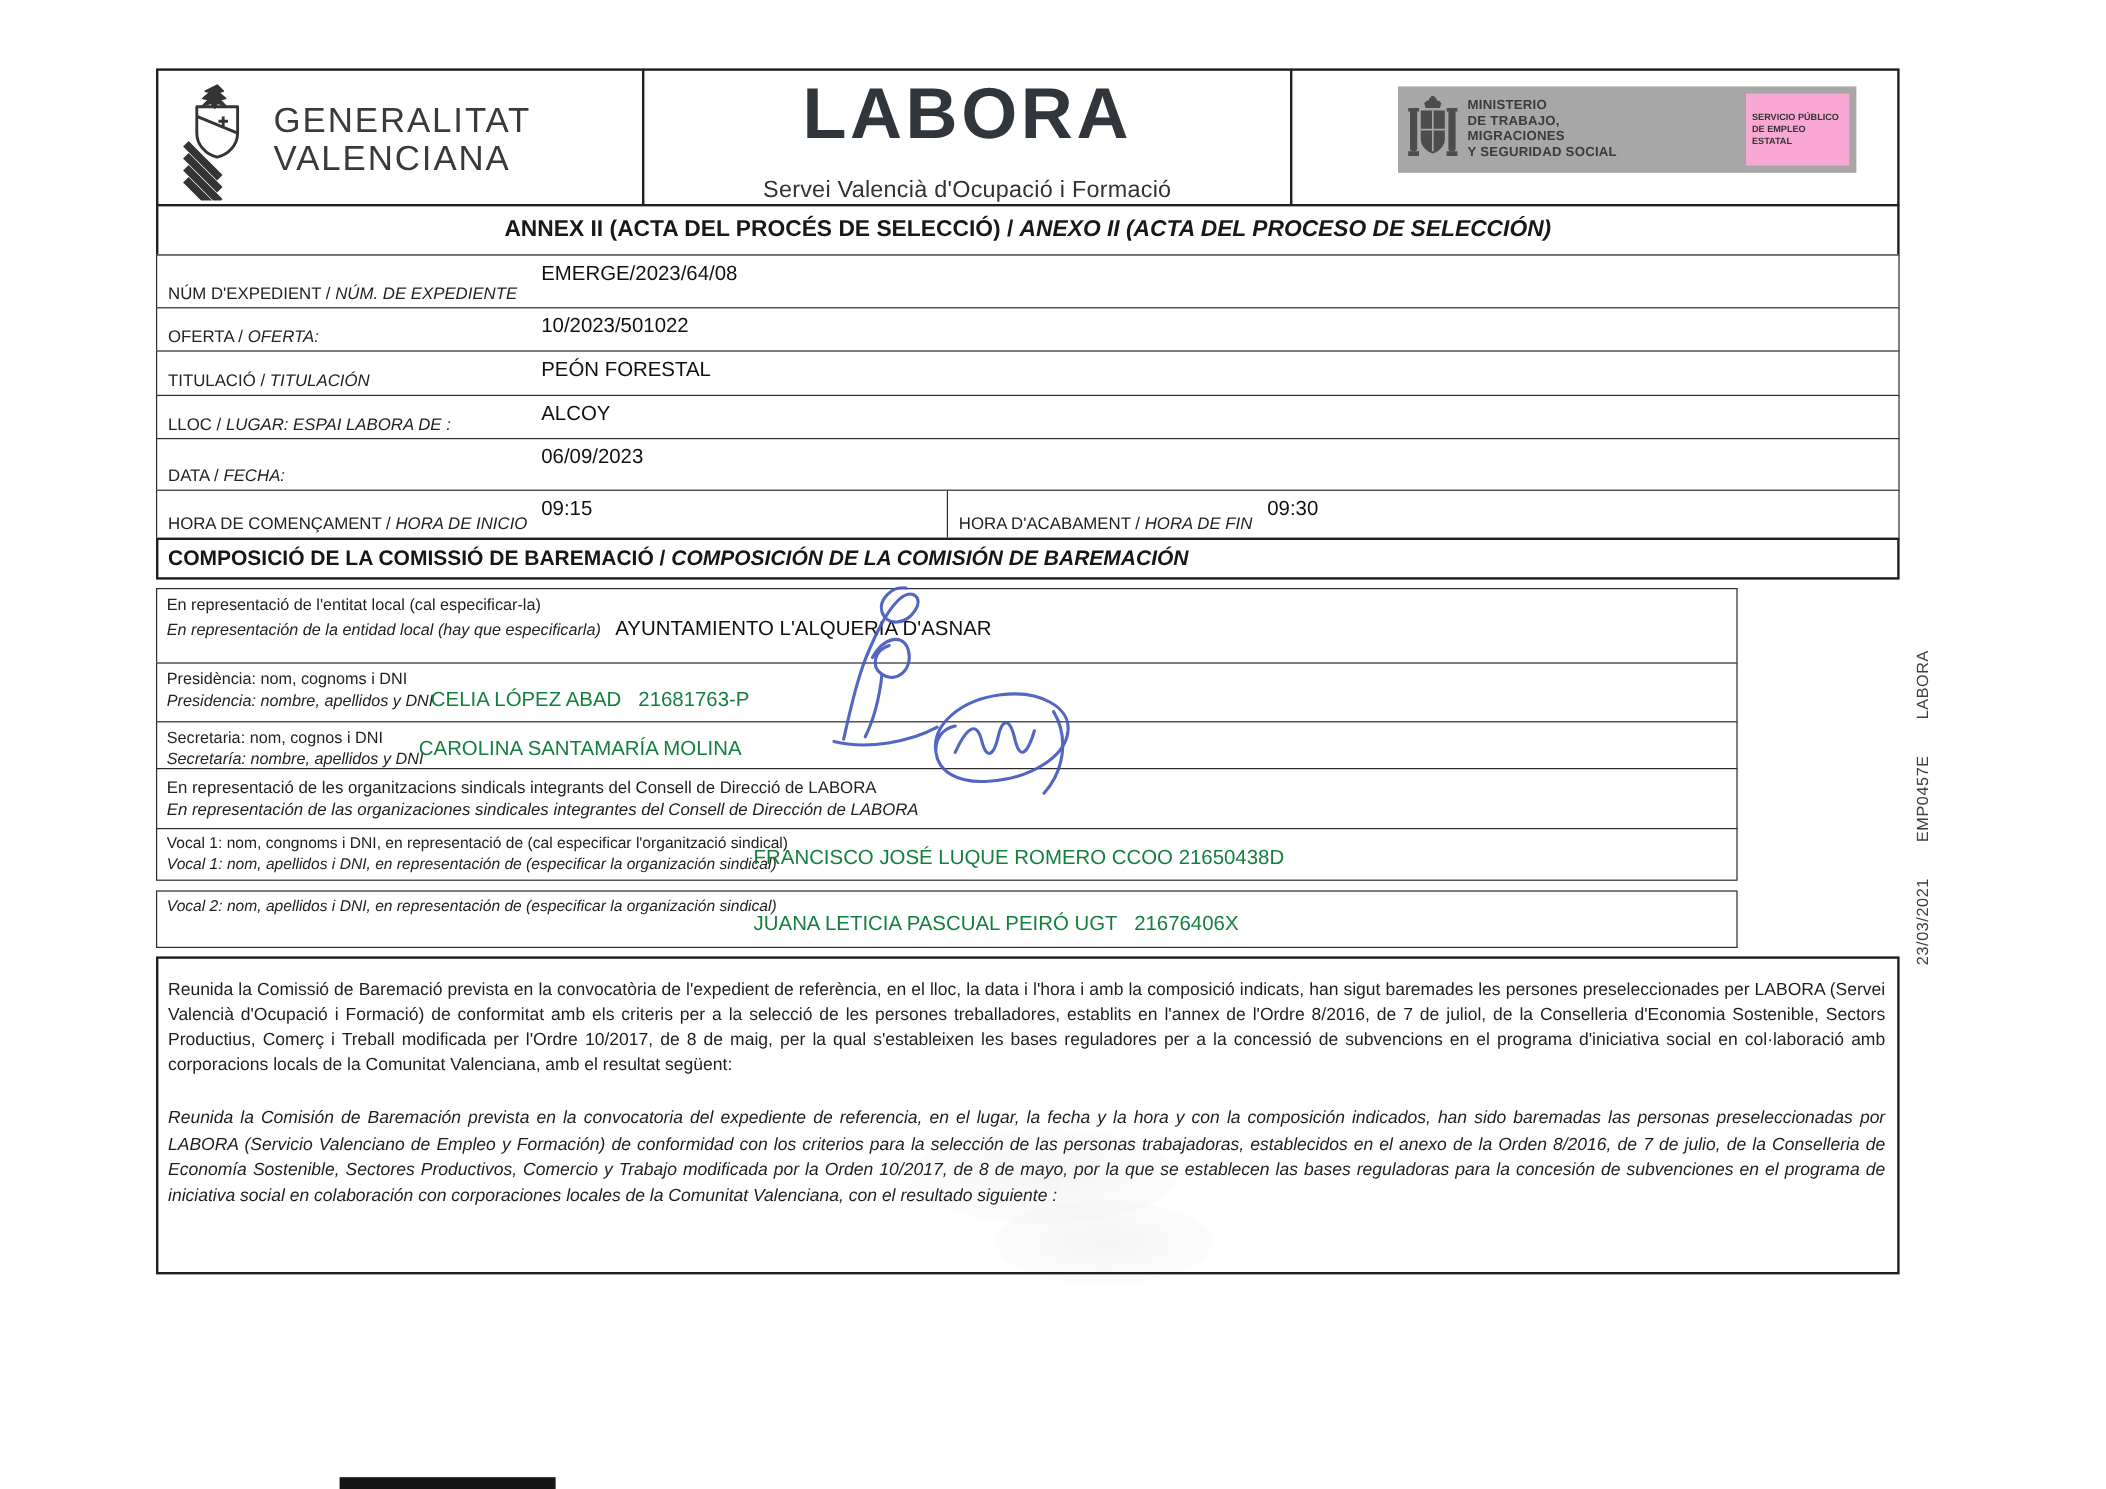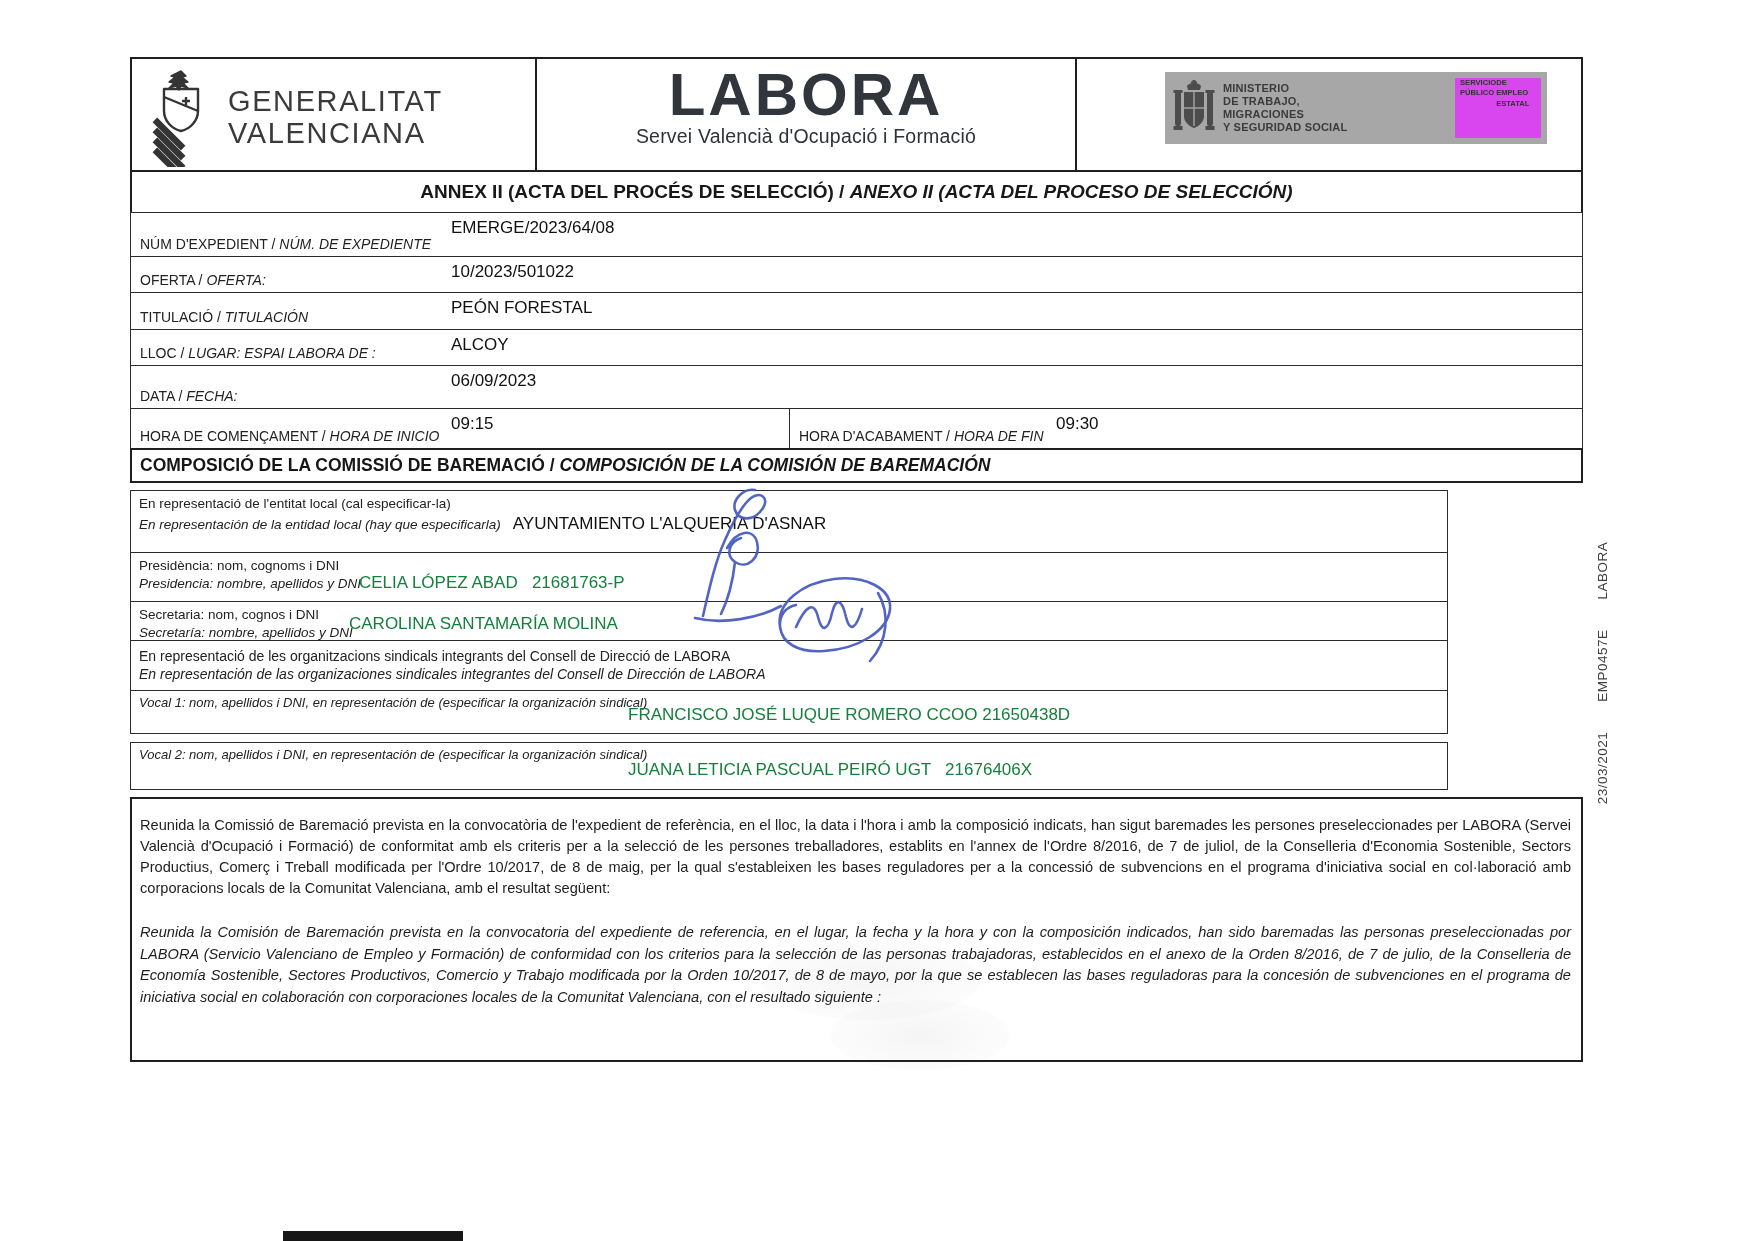--- a/index.html
+++ b/index.html
@@ -9,24 +9,24 @@
   }
   .abs { position:absolute; }
   .box { position:absolute; box-sizing:border-box; background:#fff; }
   .b2  { border:2px solid #1f1f1f; }
   .it  { font-style:italic; }
 
   
   .hdr-cell { position:absolute; top:57px; height:115px; box-sizing:border-box; border:2px solid #1f1f1f; background:#fff; }
   .gv-text { position:absolute; left:96px; top:26px; font-size:29px; letter-spacing:1.6px; color:#3a3a3a; line-height:1.12; font-weight:normal; }
   .labora-word { text-align:center; font-weight:bold; font-size:60px; letter-spacing:3px; color:#31363c; margin-top:6px; line-height:1; }
-  .labora-sub  { text-align:center; font-size:19.5px; color:#2e3338; margin-top:0; letter-spacing:0.2px; }
+  .labora-sub  { text-align:center; font-size:19.5px; color:#2e3338; margin-top:22px; letter-spacing:0.2px; }
   .min-box { position:absolute; left:88px; top:13px; width:382px; height:72px; background:#a7a7a7; display:flex; align-items:center; box-sizing:border-box; padding:4px 6px 4px 8px; }
   .min-text { font-size:11px; font-weight:bold; color:#3b3b3b; line-height:1.18; letter-spacing:0.2px; margin-left:8px; width:158px; }
-  .sepe-box { margin-left:auto; background:#d946ef; width:86px; height:60px; display:flex; justify-content:center; padding:0 5px; box-sizing:border-box; }
+  .sepe-box { margin-left:auto; background:#f9a8d4; width:86px; height:60px; display:flex; flex-direction:column; justify-content:center; padding:0 5px; box-sizing:border-box; }
   .sepe-box div { font-size:7.6px; font-weight:bold; color:#333; line-height:1.35; }
 
   
   .title-bar { display:flex; align-items:center; justify-content:center; font-size:19px; font-weight:bold; color:#181818; }
   .title-bar .it { font-weight:bold; }
 
   
   .frow { position:absolute; box-sizing:border-box; border:1.5px solid #2b2b2b; background:#fff; left:130px; width:1453px; }
   .flabel { position:absolute; left:9px; bottom:5px; font-size:14px; color:#222; white-space:nowrap; }
   .fvalue { position:absolute; left:320px; top:5px; font-size:17px; color:#111; white-space:pre; }
@@ -179,20 +179,21 @@
   <div class="cl2 it">Secretaría: nombre, apellidos y DNI</div>
   <div class="cval-abs" style="left:218px; bottom:7px;">CAROLINA SANTAMARÍA MOLINA</div>
 </div>
 
 <div class="crow" style="top:640px; height:52px; padding-top:6px;">
   <div class="cl1" style="font-size:14px;">En representació de les organitzacions sindicals integrants del Consell de Direcció de LABORA</div>
   <div class="cl2 it" style="font-size:14px;">En representación de las organizaciones sindicales integrantes del Consell de Dirección de LABORA</div>
 </div>
 
 <div class="crow" style="top:690px; height:44px;">
+  <div class="cl1" style="font-size:13px;">Vocal 1: nom, congnoms i DNI, en representació de (cal especificar l'organització sindical)</div>
   <div class="cl2 it" style="font-size:13px;">Vocal 1: nom, apellidos i DNI, en representación de (especificar la organización sindical)</div>
   <div class="cval-abs" style="left:497px; bottom:8px;">FRANCISCO JOSÉ LUQUE ROMERO CCOO 21650438D</div>
 </div>
 
 <div class="crow" style="top:742px; height:48px;">
   <div class="cl2 it" style="font-size:13px;">Vocal 2: nom, apellidos i DNI, en representación de (especificar la organización sindical)</div>
   <div class="cval-abs" style="left:497px; bottom:9px;">JUANA LETICIA PASCUAL PEIRÓ UGT   21676406X</div>
 </div>
 
 <div class="box bigbox" style="left:130px; top:797px; width:1453px; height:265px;">

